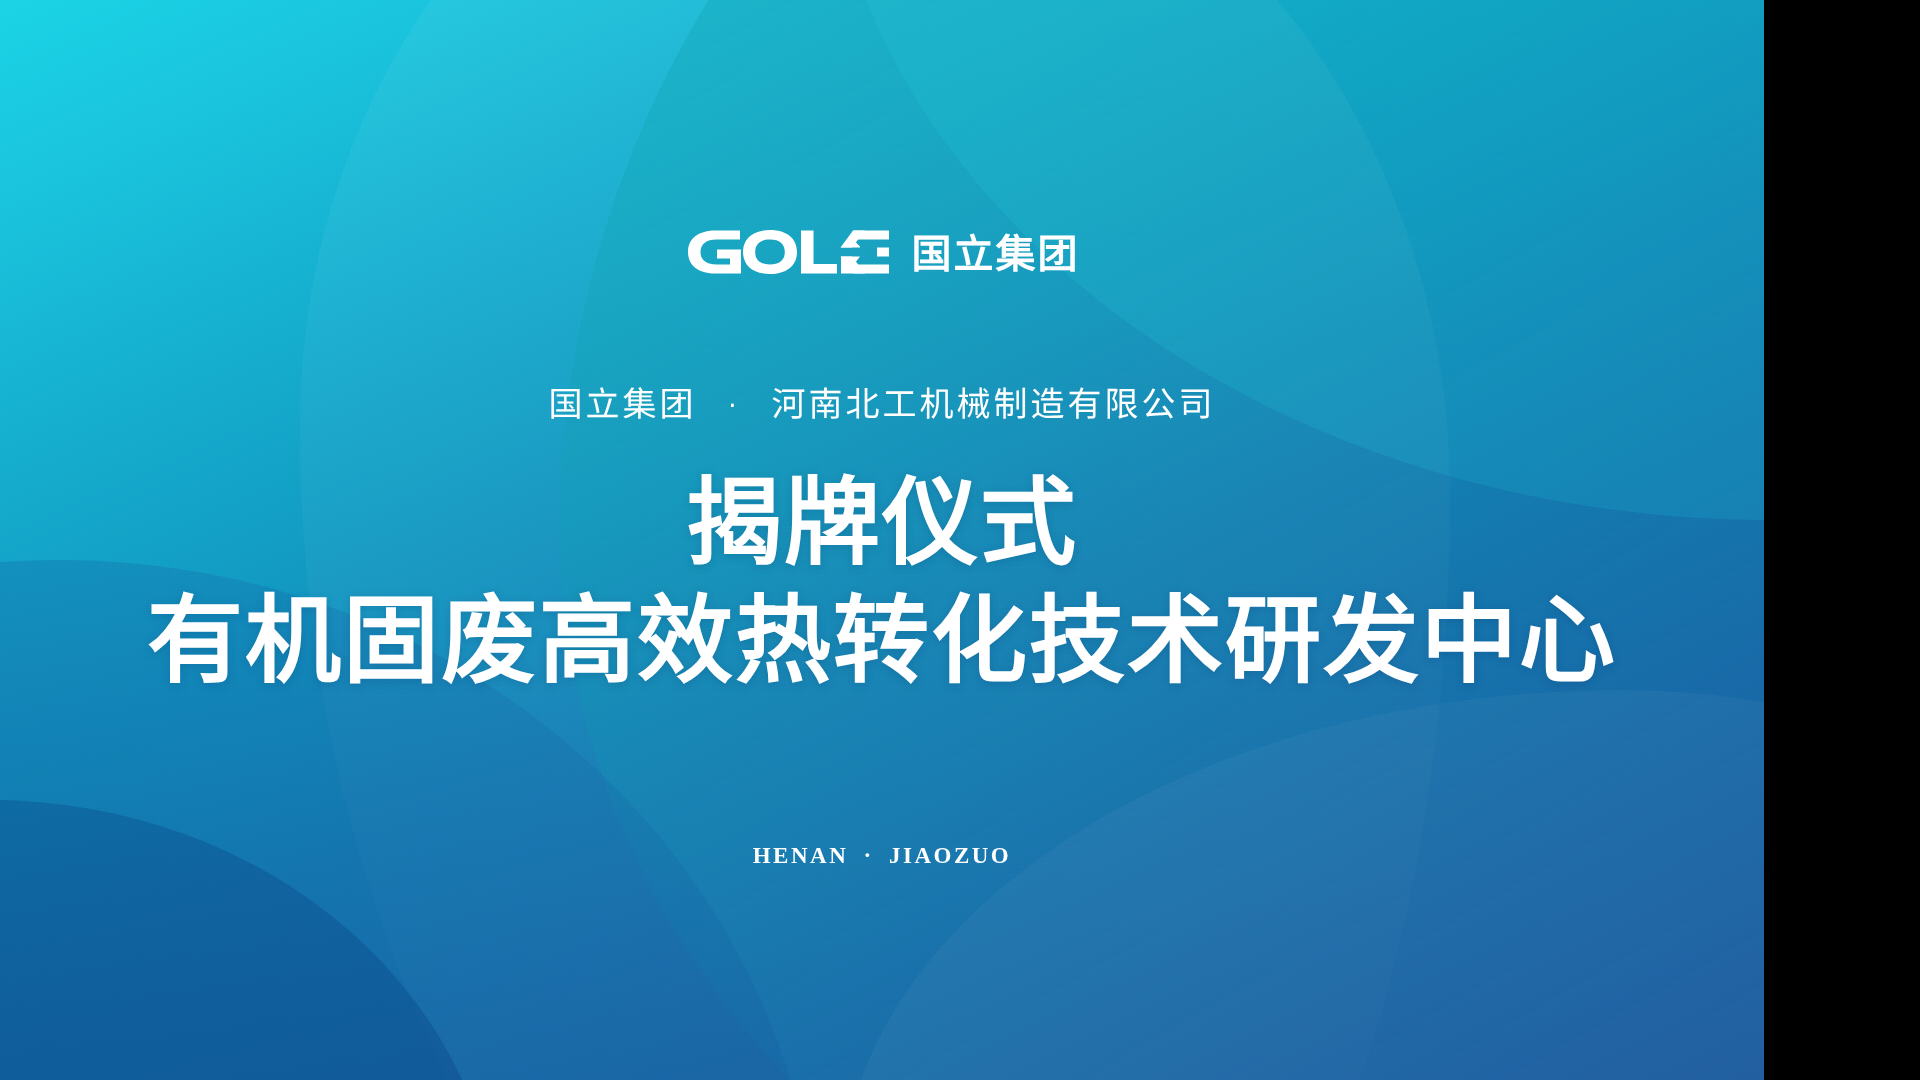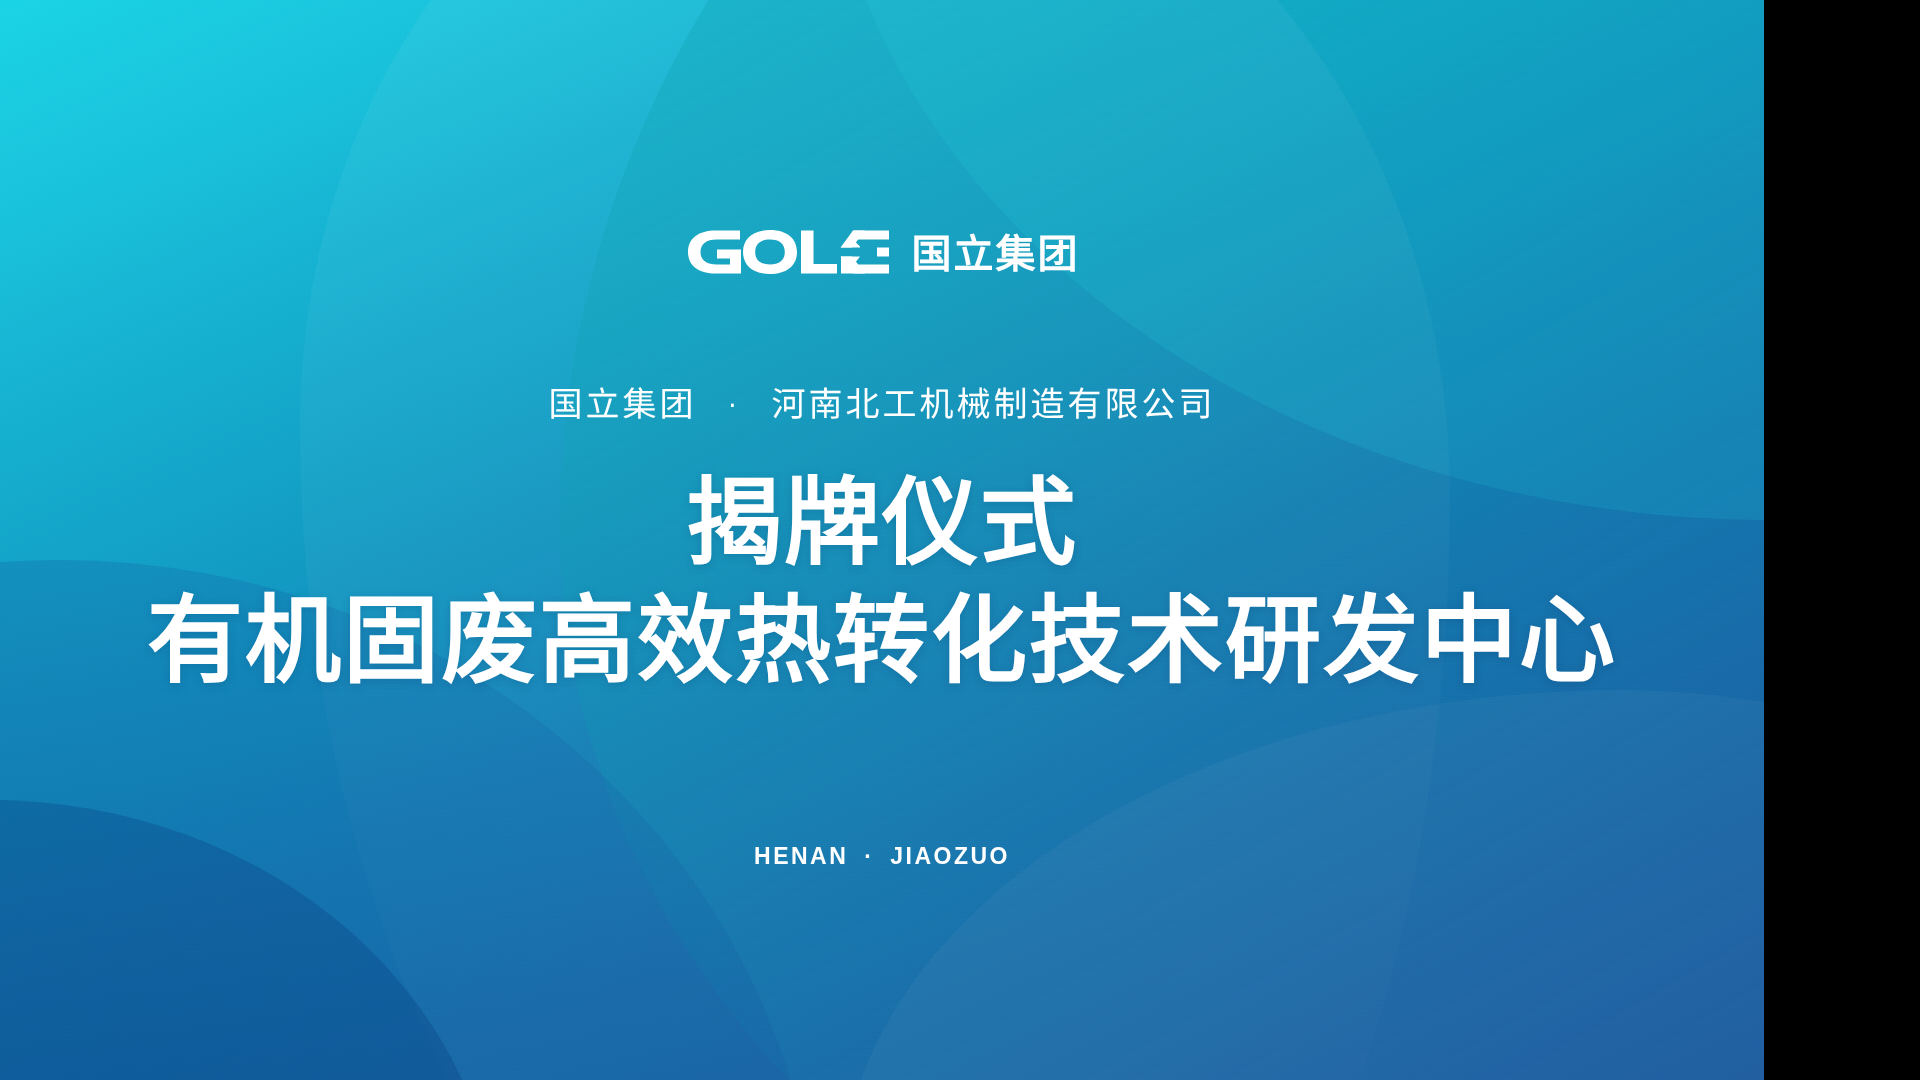--- a/index.html
+++ b/index.html
@@ -203,21 +203,21 @@
     position: absolute;
     top: 843px;
     left: 0;
     right: 0;
     text-align: center;
     color: #ffffff;
     font-size: 23px;
     font-weight: 600;
     letter-spacing: 2.5px;
     white-space: nowrap;
-    font-family: Liberation Sans, sans-serif;
+    font-family: Liberation Serif, serif;
   }
   .locale .dot-sep {
     display: inline-block;
     padding: 0 7px;
   }
 </style>
 </head>
 <body>
 
 <div id="slide">

